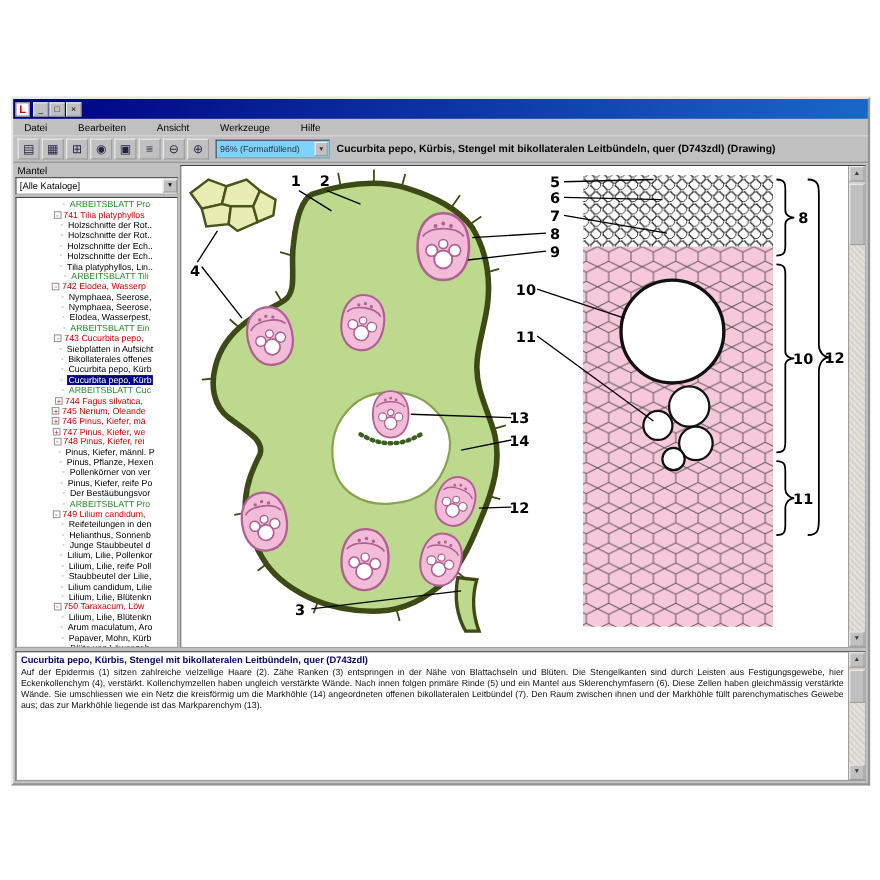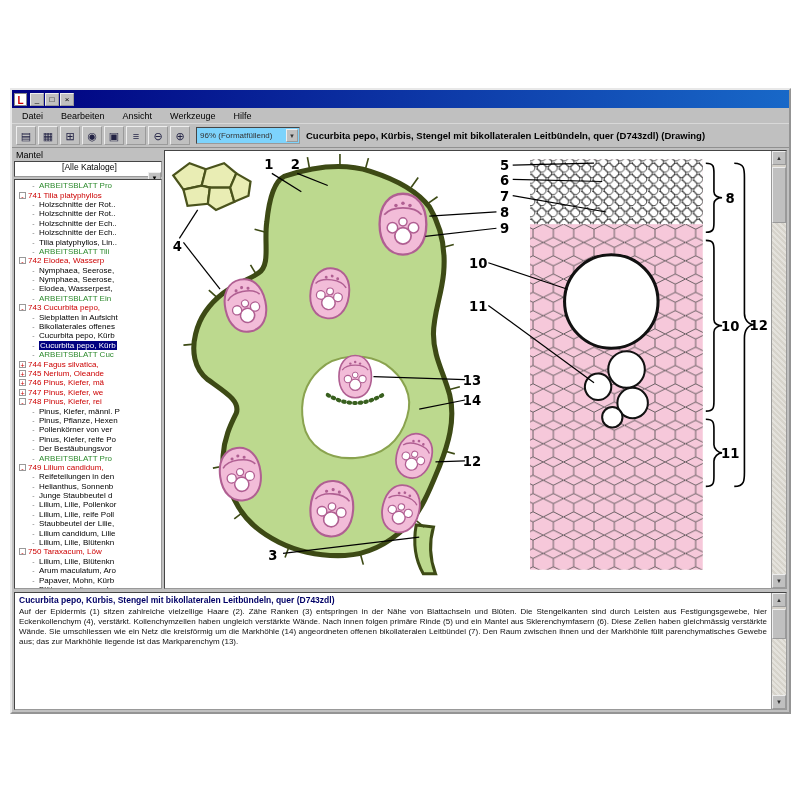--- a/index.html
+++ b/index.html
@@ -6,36 +6,36 @@
   html,body { width:800px; height:800px; background:#fff; font-family:"Liberation Sans", sans-serif; overflow:hidden; }
   .window { position:absolute; left:10px; top:88px; width:781px; height:626px;
             background:#c0c0c0; border:2px outset #e8e8e8; display:flex; flex-direction:column; }
   
   .titlebar { height:18px; background:linear-gradient(90deg,#000080,#1868c8); display:flex; align-items:center; padding:0 2px; flex:0 0 auto; }
   .app-logo { width:13px; height:13px; background:#fff; color:#c00; font-weight:bold; font-size:10px; line-height:13px; text-align:center; margin-right:3px; border:1px solid #888; }
   .title-text { color:#fff; font-size:10px; font-weight:bold; flex:1; white-space:nowrap; overflow:hidden; }
   .win-btns { display:flex; gap:1px; }
   .win-btns button { width:14px; height:13px; font-size:8px; line-height:9px; background:#c0c0c0; border:1px outset #eee; color:#000; }
   
-  .menubar { height:16px; display:flex; align-items:center; padding-left:4px; gap:6px; border-bottom:1px solid #d8d8d8; flex:0 0 auto;text-align:right; }
+  .menubar { height:16px; display:flex; align-items:center; padding-left:4px; gap:16px; border-bottom:1px solid #d8d8d8; flex:0 0 auto;text-align:right; }
   .menu-item { font-size:9px; padding:1px 6px; color:#000; }
   
   .toolbar { height:24px; display:flex; align-items:center; gap:2px; padding:0 4px; border-bottom:1px solid #909090; flex:0 0 auto; }
   .tb-btn { width:20px; height:19px; background:#c0c0c0; border:1px outset #eee; font-size:11px; line-height:16px; text-align:center; color:#224; }
   .zoom-combo { height:17px; min-width:104px; background:#7dd3fc; border:1px inset #999; font-size:8px; display:flex; align-items:center; padding:0 1px 0 3px; margin:0 4px; color:#333; }
   .zoom-combo .dd { margin-left:auto; width:12px; height:13px; background:#c0c0c0; border:1px outset #eee; font-size:6px; line-height:12px; text-align:center; }
   .doc-title { font-size:9.5px; font-weight:bold; color:#000; white-space:nowrap; overflow:hidden; }
   
   .main { flex:1 1 auto; display:flex; min-height:0; }
   .sidebar { width:152px; flex:0 0 auto; display:flex; flex-direction:column; padding:2px; }
   .filter-label { font-size:9px; color:#000; padding:0 0 1px 2px; }
-  .combo { height:16px; background:#fff; border:1px inset #999; display:flex; align-items:center; font-size:8.5px; padding-left:3px; margin-bottom:2px; color:#000;flex-direction:column; }
+  .combo { height:16px; background:#fff; border:1px inset #999; display:flex; align-items:center; font-size:8.5px; padding-left:3px; margin-bottom:2px; color:#000; }
   .combo .dd { margin-left:auto; width:13px; height:12px; background:#c0c0c0; border:1px outset #eee; font-size:6px; line-height:11px; text-align:center; }
   .tree { flex:1; background:#fff; border:1px inset #999; overflow:hidden; padding:1px 0 0 2px; }
-  .tree-row { display:flex; align-items:center; height:9.4px; font-size:8px; white-space:nowrap; color:#000; padding-left:13px; }
+  .tree-row { display:flex; align-items:center; height:9.4px; font-size:8px; white-space:nowrap; color:#000; padding-left:13px;justify-content:center; }
   .tree-row .marker { display:inline-block; width:7px; font-size:7px; line-height:7px; color:#777; margin-right:2px; text-align:center; flex:0 0 auto; }
   .tree-row.red { color:#cc0000; font-weight:normal; padding-left:2px; }
   .tree-row.red .marker { border:1px solid #999; background:#fff; height:7px; color:#c00; }
   .tree-row.green { color:#2e8b2e; }
   .tree-row.selected .tree-label { background:#000080; color:#fff; padding:0 1px; }
   
   .canvas-wrap { flex:1; display:flex; min-width:0; border:1px inset #999; background:#fff; margin:2px 2px 2px 0; }
   .canvas { flex:1; background:#fff; min-width:0; }
   .canvas svg { width:100%; height:100%; display:block; }
   

